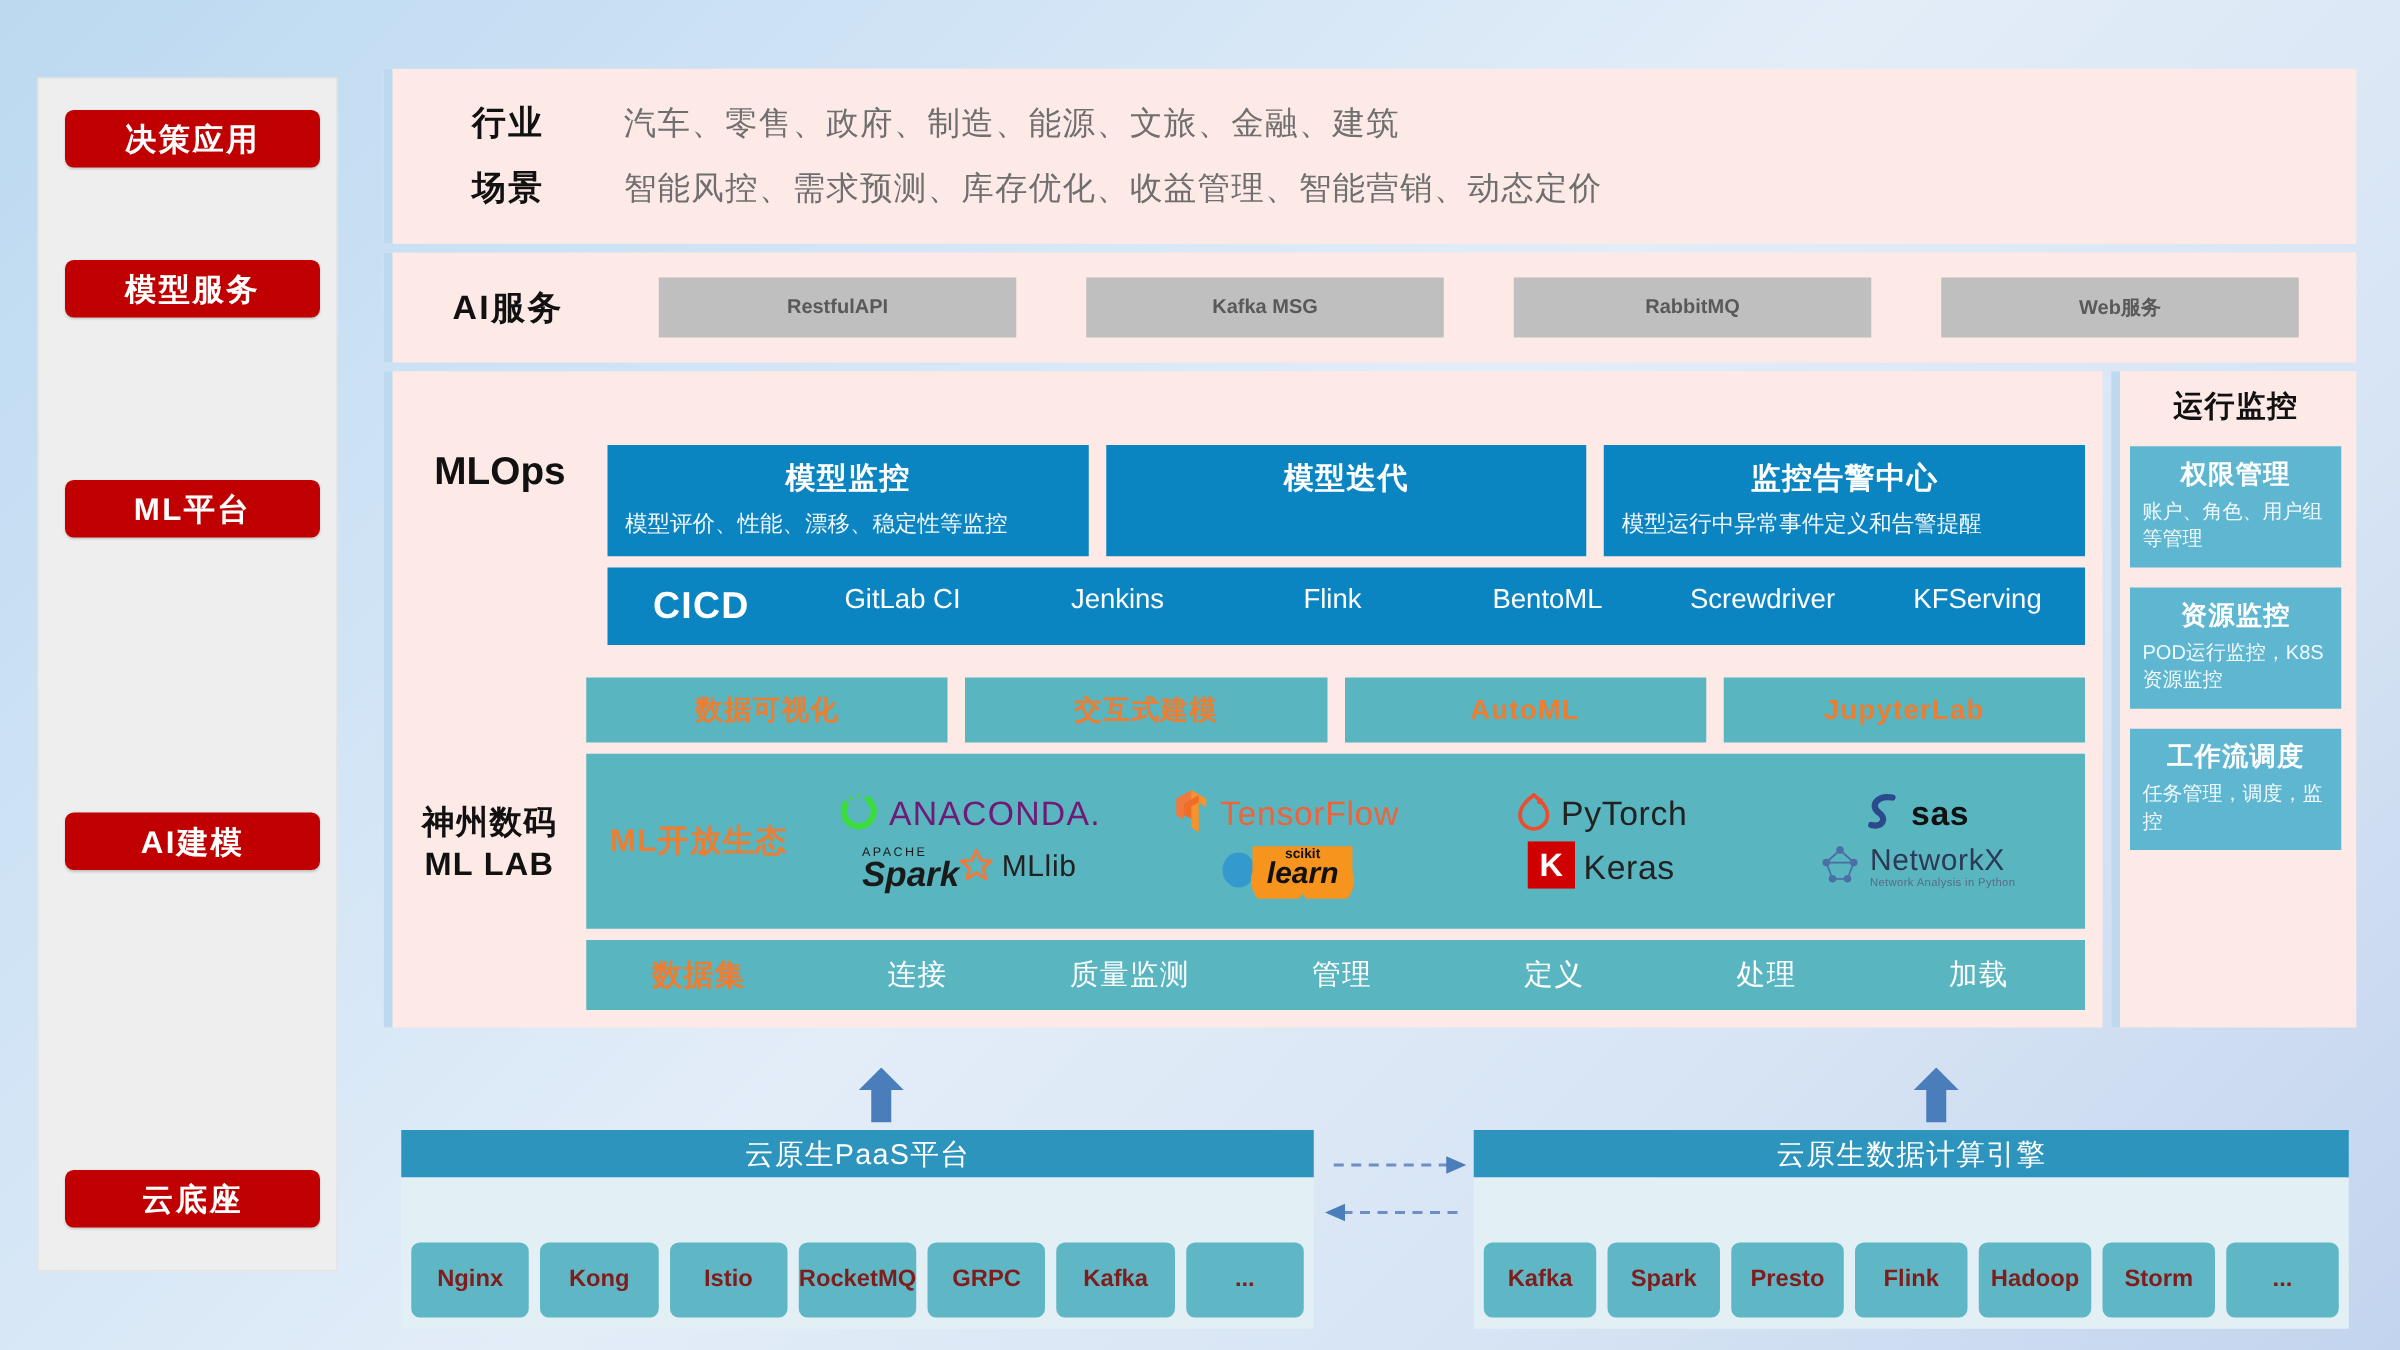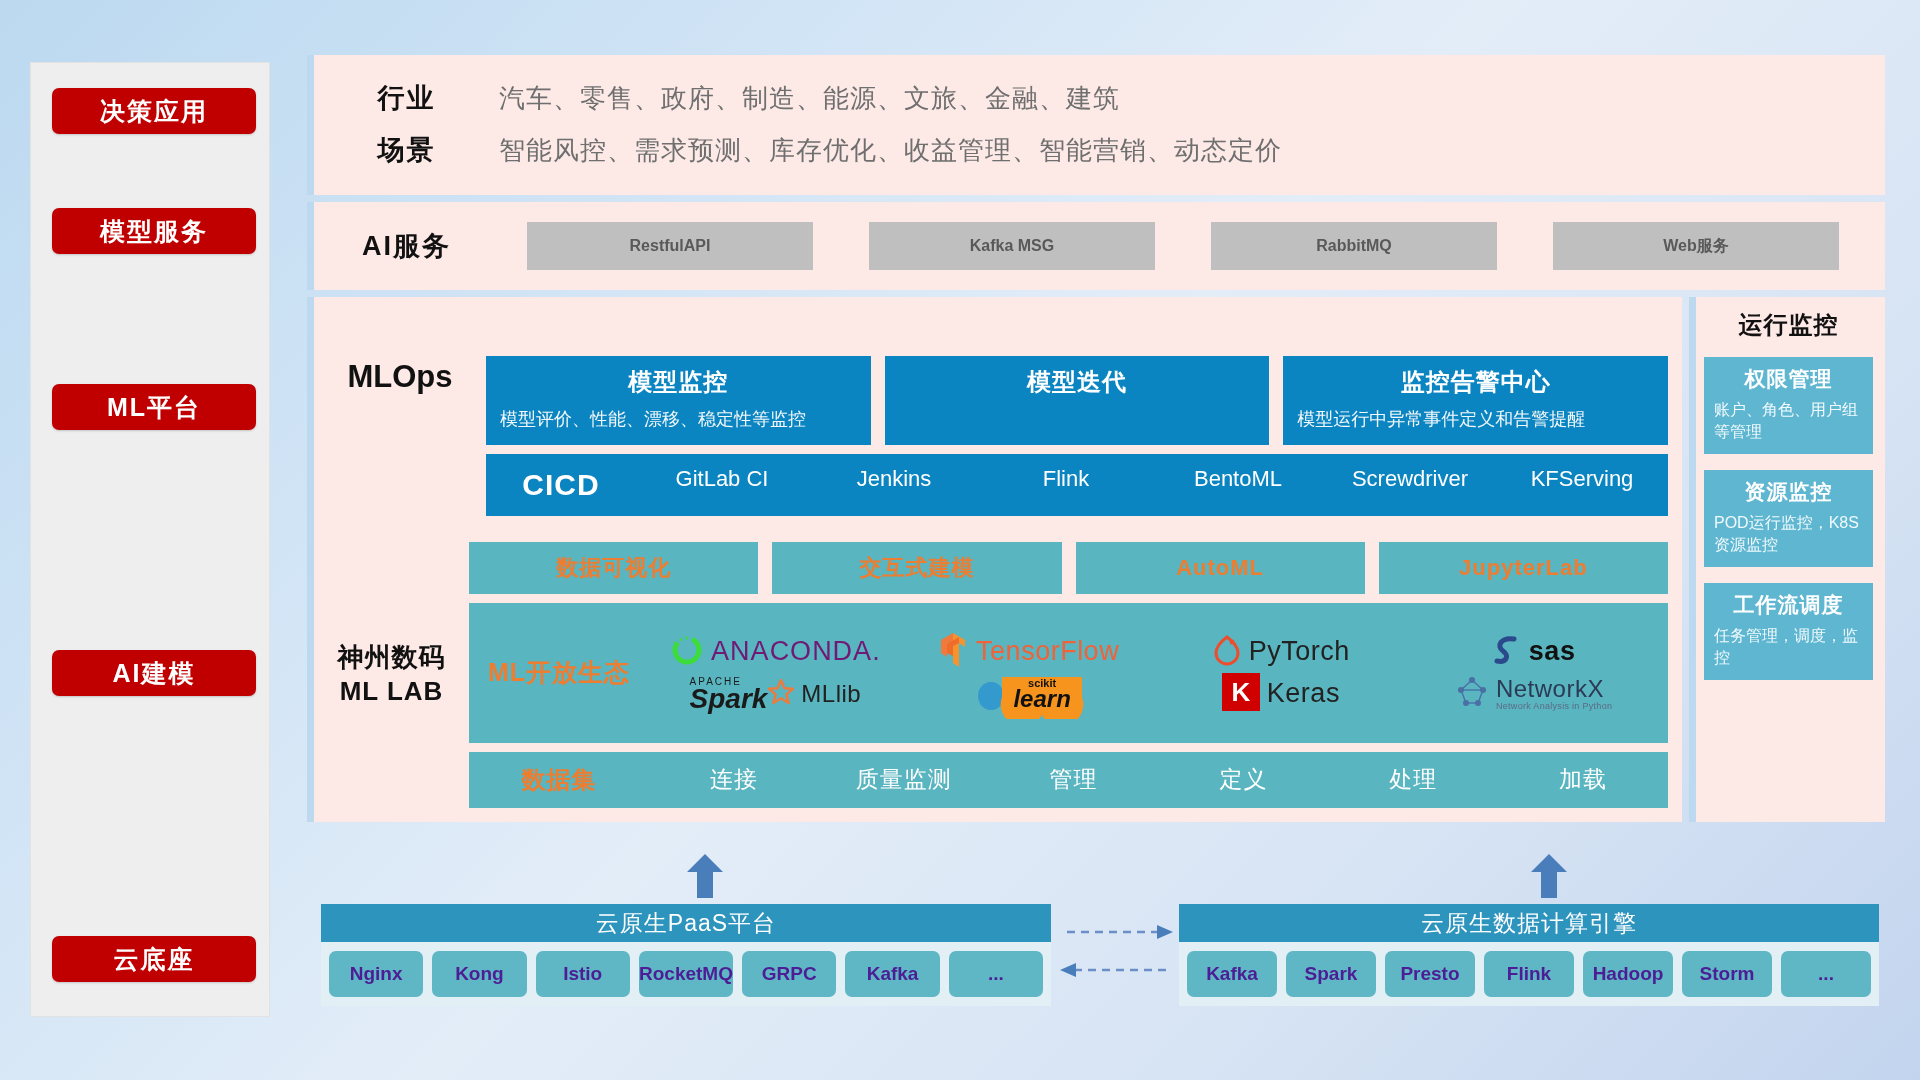--- a/index.html
+++ b/index.html
@@ -206,27 +206,27 @@
     background: #2d94bd; color: #fff;
     height: 38px; display: flex; align-items: center; justify-content: center;
     font-size: 23px; letter-spacing: 1px;
   }
   .chip-row {
     display: flex; gap: 9px; padding: 9px 8px;
     background: #e2f0f5;
   }
   .chip {
     flex: 1; min-width: 0;
-    background: #5fb6c4; color: #4c1d95;
+    background: #5fb6c4; color: #7f1d1d;
     border-radius: 7px;
-    height: 46px;
+    height: 60px;
     display: flex; align-items: center; justify-content: center;
     text-align: center;
     font-size: 19px; font-weight: bold;
-    line-height: 1.1; padding: 0 3px;
+    line-height: 1.1; padding: 0 3px; margin-top: 43px;
   }
 
   .up-arrow { position: absolute; width: 40px; height: 44px; }
   .up-arrow svg { display: block; }
 
   .flow-arrows { position: absolute; left: 1060px; top: 912px; width: 115px; height: 90px; }
 </style>
 </head>
 <body>
 

